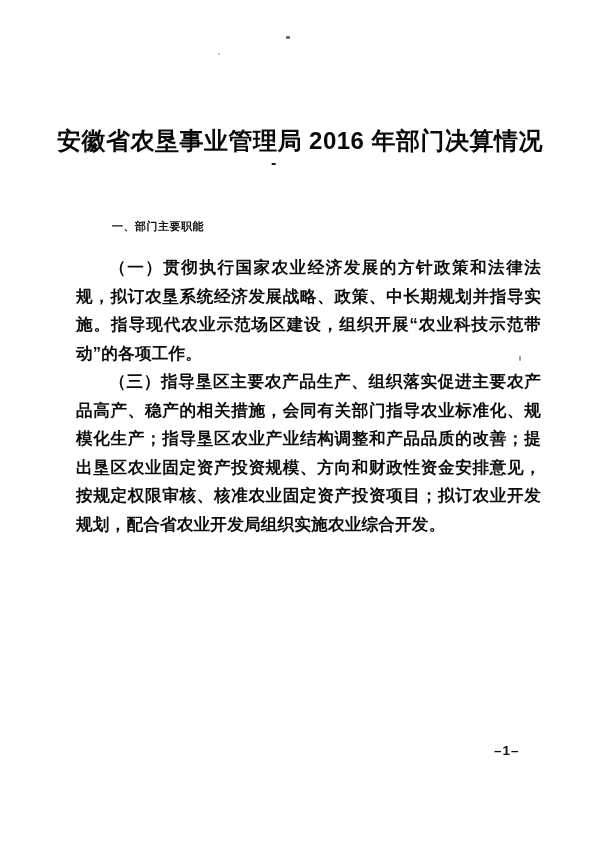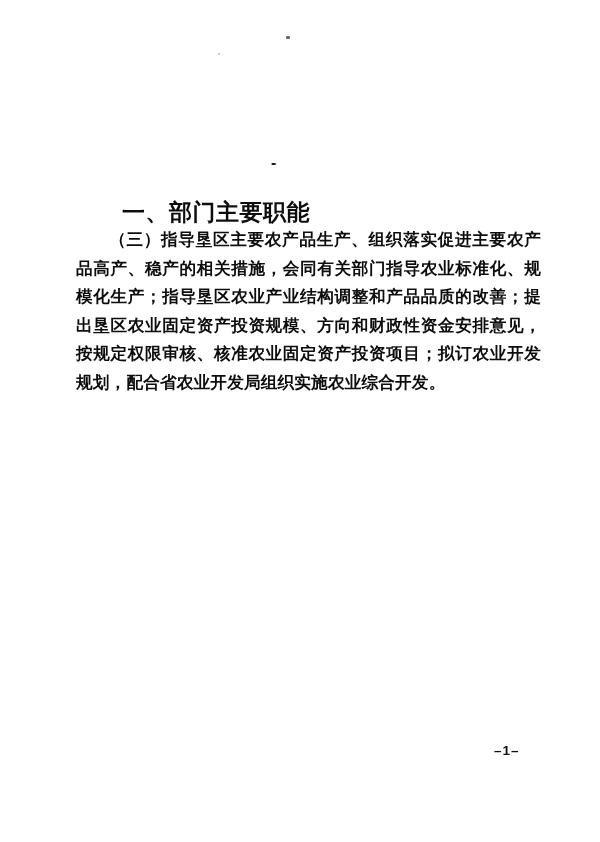--- a/index.html
+++ b/index.html
@@ -41,23 +41,23 @@
     top: 198px;
     left: 76px;
     width: 465px;
     font-size: 16.6px;
     line-height: 28.45px;
     font-weight: bold;
     text-align: justify;
     color: #0d0d0d;
   }
   .section-heading {
-    margin: 0;
+    margin: 14px;
     text-indent: 2em;
-    font-size: 23px;
+    font-size: 11px;
     letter-spacing: 0.5px;
   }
   .doc-body p {
     margin: 0;
     text-indent: 2em;
     letter-spacing: 0.2px;
   }
   .page-number {
     position: absolute;
     top: 743px;
@@ -77,23 +77,25 @@
 </style>
 </head>
 <body>
 
 <div class="page">
 
   <span class="speck speck-1"></span>
   <span class="speck speck-2"></span>
   <span class="speck speck-3"></span>
 
+  <div class="doc-title">安徽省农垦事业管理局 2016 年部门决算情况</div>
 
   <div class="title-dash">-</div>
 
   <div class="doc-body">
     <div class="section-heading">一、部门主要职能</div>
+    <p>（一）贯彻执行国家农业经济发展的方针政策和法律法规，拟订农垦系统经济发展战略、政策、中长期规划并指导实施。指导现代农业示范场区建设，组织开展“农业科技示范带动”的各项工作。</p>
     <p>（三）指导垦区主要农产品生产、组织落实促进主要农产品高产、稳产的相关措施，会同有关部门指导农业标准化、规模化生产；指导垦区农业产业结构调整和产品品质的改善；提出垦区农业固定资产投资规模、方向和财政性资金安排意见，按规定权限审核、核准农业固定资产投资项目；拟订农业开发规划，配合省农业开发局组织实施农业综合开发。</p>
   </div>
 
   <div class="page-number">–1–</div>
 
 </div>
 
 </body></html>

